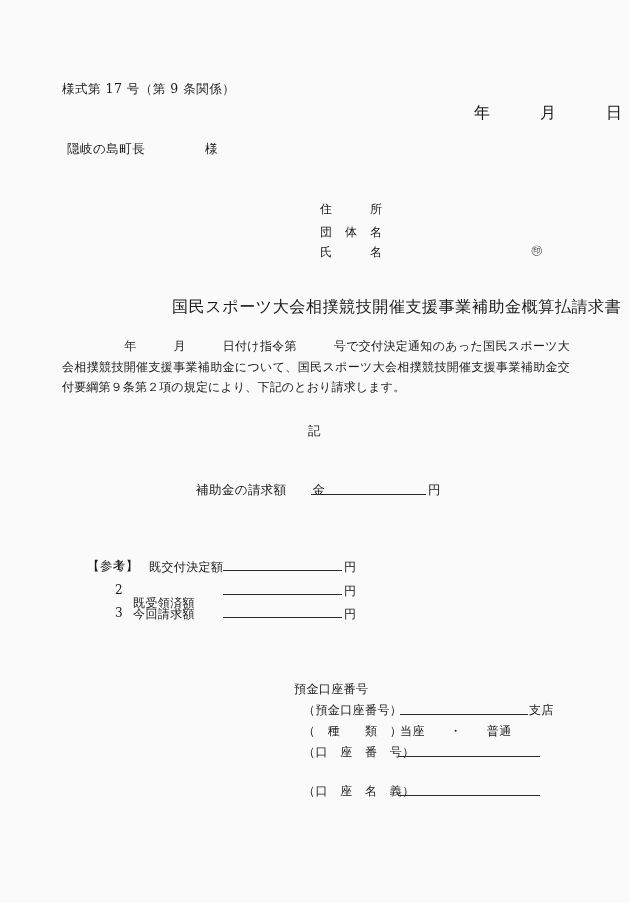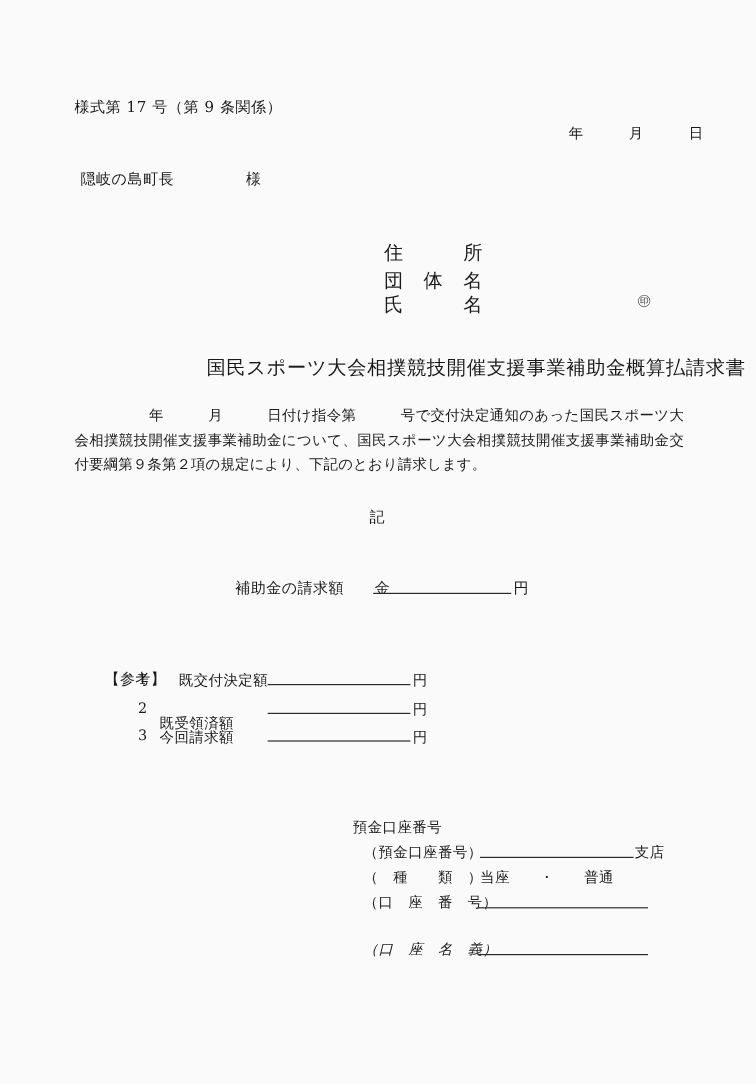--- a/index.html
+++ b/index.html
@@ -20,23 +20,23 @@
   .page {
     position: absolute;
     inset: 0;
     width: 630px;
     height: 903px;
   }
   .abs { position: absolute; white-space: pre; }
 
   
   .t-form     { font-size: 12.5px; letter-spacing: .5px; }
-  .t-date     { font-size: 12px; letter-spacing: .5px; }
+  .t-date     { font-size: 16px; letter-spacing: .5px; }
   .t-addr     { font-size: 12.5px; letter-spacing: .5px; }
-  .t-field    { font-size: 16px; letter-spacing: .5px; }
+  .t-field    { font-size: 12px; letter-spacing: .5px; }
   .t-title    { font-size: 16px; letter-spacing: .6px; margin-left: 44px; }
   .t-ki       { font-size: 12.5px; }
   .t-amount   { font-size: 12.5px; letter-spacing: .4px; }
   .t-ref-head { font-size: 12.5px; letter-spacing: .4px; }
   .t-ref      { font-size: 12px; letter-spacing: .4px; }
   .t-bank     { font-size: 12px; letter-spacing: .4px; }
 
   
   .para {
     position: absolute;
@@ -115,16 +115,16 @@
   <div class="abs t-bank" style="left:303px; top:702px;">（預金口座番号）</div>
   <div class="rule" style="left:400px; top:714px; width:128px;"></div>
   <div class="abs t-bank" style="left:529px; top:702px;">支店</div>
 
   <div class="abs t-bank" style="left:303px; top:723px;">（　種　　類　）</div>
   <div class="abs t-bank" style="left:400px; top:723px;">当座　　・　　普通</div>
 
   <div class="abs t-bank" style="left:303px; top:744px;">（口　座　番　号）</div>
   <div class="rule" style="left:398px; top:756px; width:142px;"></div>
 
-  <div class="abs t-bank" style="left:303px; top:783px;font-style:italic;">（口　座　名　義）</div>
+  <div class="abs t-bank" style="left:303px; top:783px;">（口　座　名　義）</div>
   <div class="rule" style="left:398px; top:795px; width:142px;"></div>
 
 </div>
 
 </body></html>

